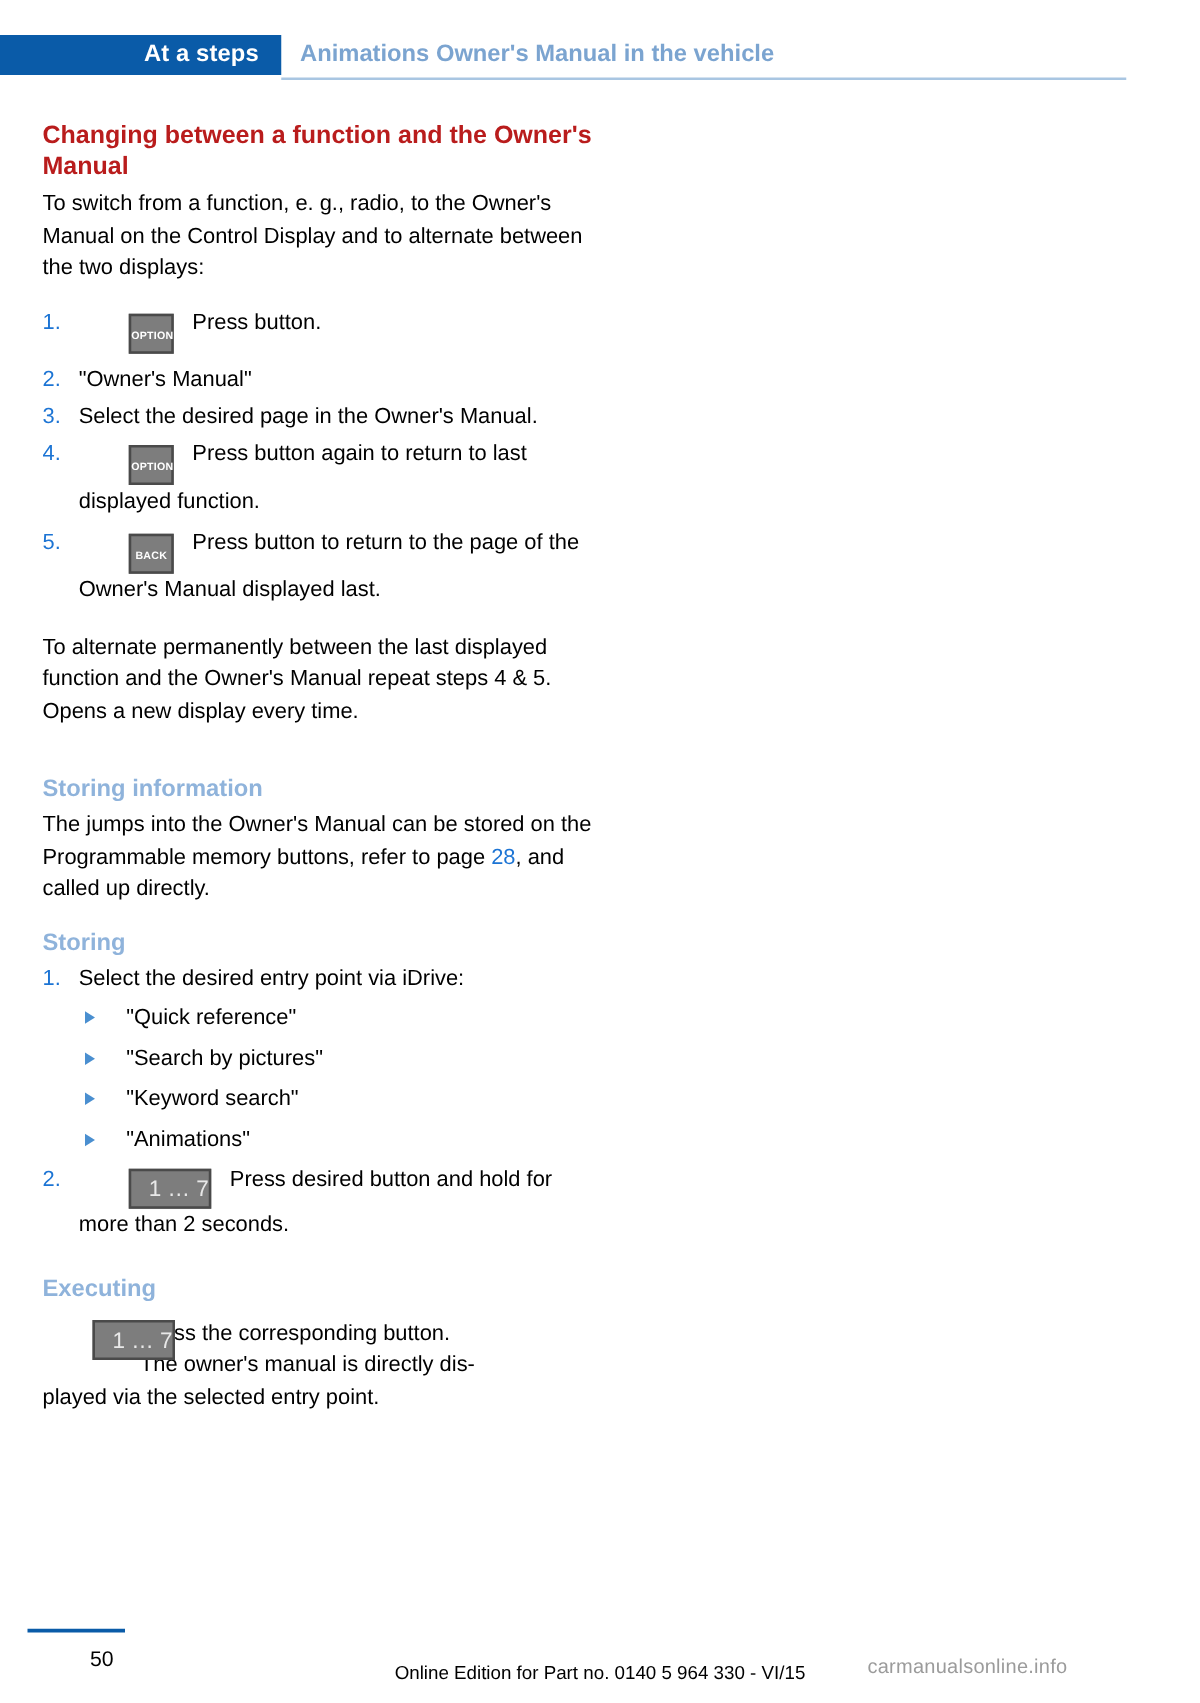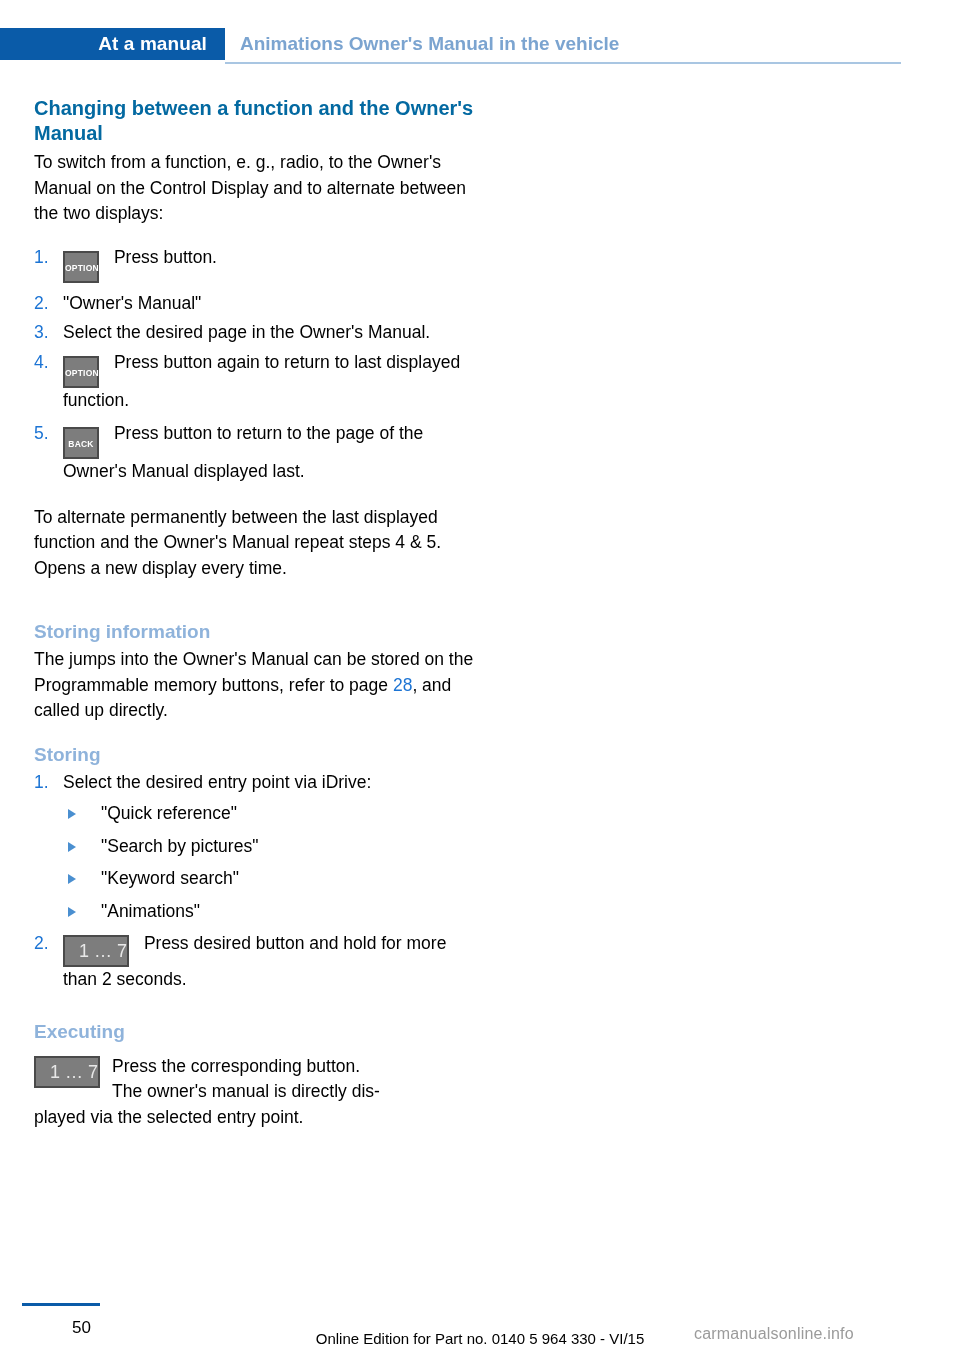--- a/index.html
+++ b/index.html
@@ -67,21 +67,21 @@
     position: absolute;
     left: 34px;
     top: 96px;
     width: 440px;
   }
 
   h2.section-title {
     margin: 0 0 4px 0;
     font-size: 20px;
     font-weight: bold;
-    color: #0369a1;
+    color: #b91c1c;
     line-height: 25px;
   }
   h2.section-title.dark {
     color: #0a63ad;
   }
   h3.sub-title {
     margin: 0 0 3px 0;
     font-size: 19px;
     font-weight: bold;
     color: #8fb3db;
@@ -154,20 +154,21 @@
   
   .btn-glyph {
     display: inline-block;
     vertical-align: -8px;
     background: #7d7d7d;
     border: 2px solid #4a4a4a;
     color: #ffffff;
     text-align: center;
     box-sizing: border-box;
     font-family: "Liberation Sans", sans-serif;
+    margin-left: 40px;
   }
   .btn-glyph.square {
     width: 36px;
     height: 32px;
     line-height: 30px;
     font-size: 8.5px;
     font-weight: bold;
     letter-spacing: 0.2px;
   }
   .btn-glyph.wide {
@@ -231,21 +232,21 @@
     color: #9b9b9b;
     white-space: nowrap;
     letter-spacing: 0.2px;
   }
 </style>
 </head>
 <body>
 
 <div class="header">
   <div class="header-tab">
-    <span class="header-tab-label">At a manual</span>
+    <span class="header-tab-label">At a steps</span>
   </div>
   <span class="header-title">Animations Owner's Manual in the vehicle</span>
 </div>
 <div class="header-rule"></div>
 
 <div class="content">
 
   <h2 class="section-title">Changing between a function and the Owner's Manual</h2>
 
   <p class="body-text">To switch from a function, e. g., radio, to the Owner's Manual on the Control Display and to alternate between the two displays:</p>

